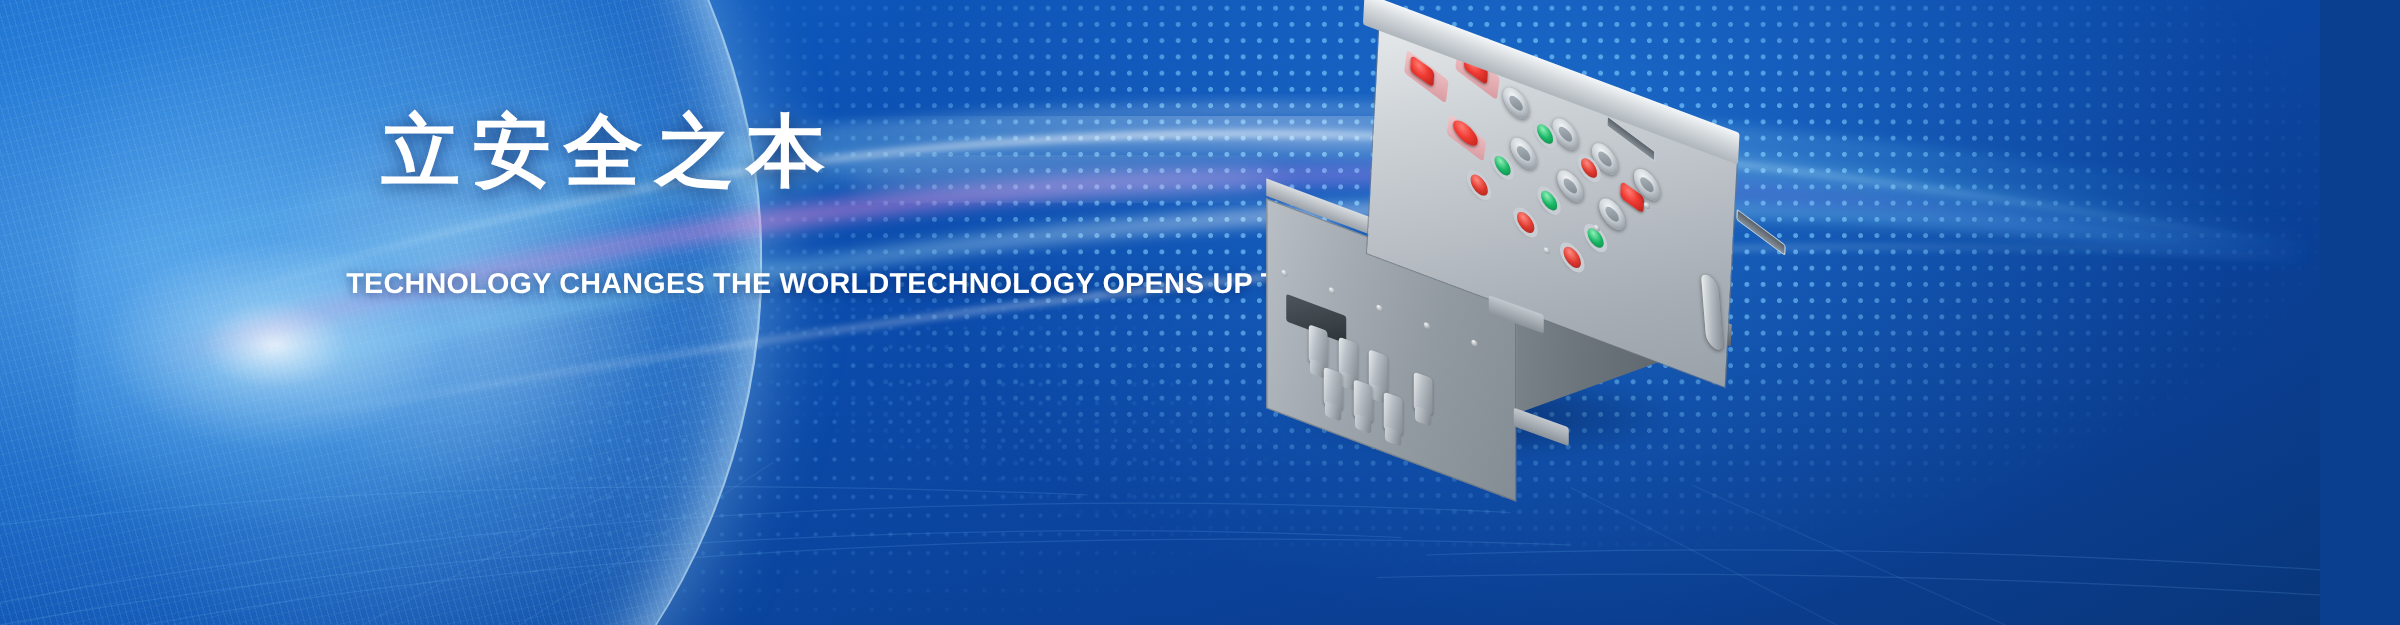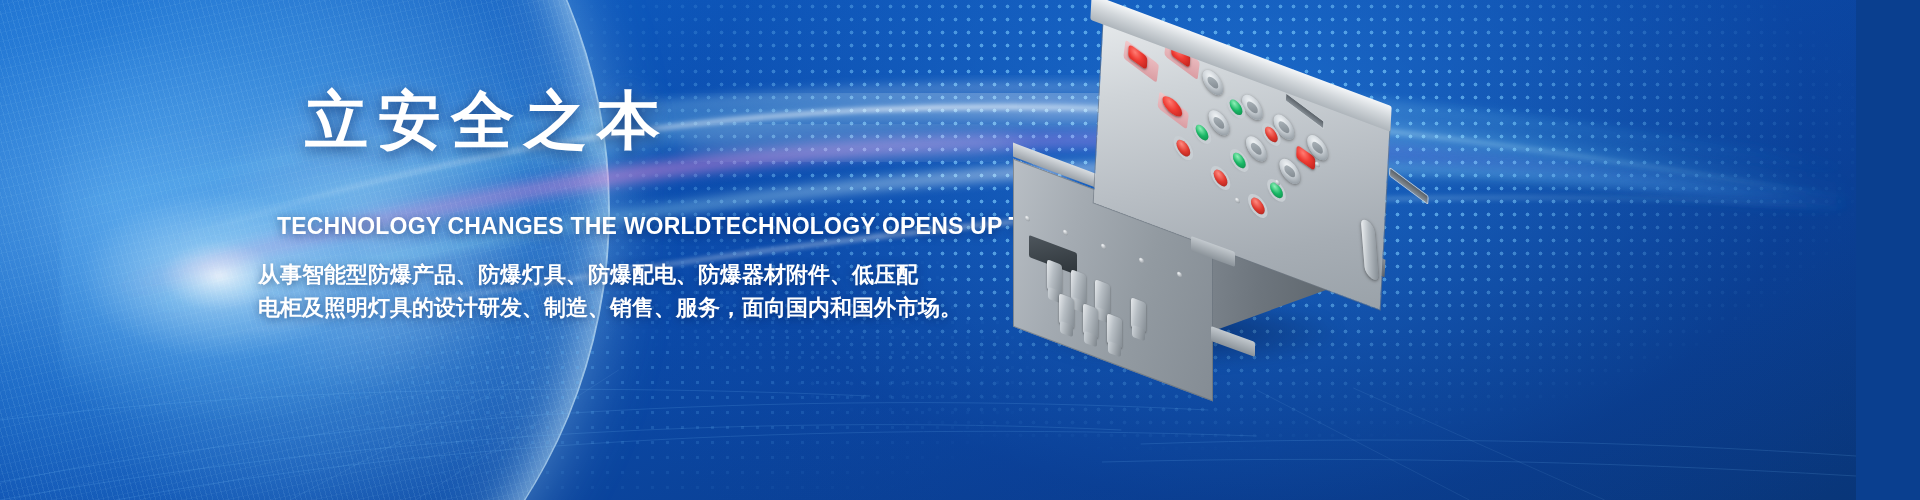--- a/index.html
+++ b/index.html
@@ -276,24 +276,20 @@
       <path d="M300,230 L560,96"></path>
       <path d="M430,230 L640,100"></path>
       <path d="M1520,230 L1300,120"></path>
       <path d="M1660,230 L1400,118"></path>
     </g>
   </svg>
 
   <div class="copy">
     <div class="h1">立安全之本</div>
     <div class="sub-en">TECHNOLOGY CHANGES THE WORLDTECHNOLOGY OPENS UP THE FUTURE</div>
-    <div class="desc">
-      <div>从事智能型防爆产品、防爆灯具、防爆配电、防爆器材附件、低压配</div>
-      <div>电柜及照明灯具的设计研发、制造、销售、服务，面向国内和国外市场。</div>
-    </div>
   </div>
 
   <div class="product">
     <div class="box-shadow-blur"></div>
 
     <div class="body-side"></div>
     <div class="body-front"></div>
     <div class="body-top-lip"></div>
 
     <div class="panel-edge"></div>

